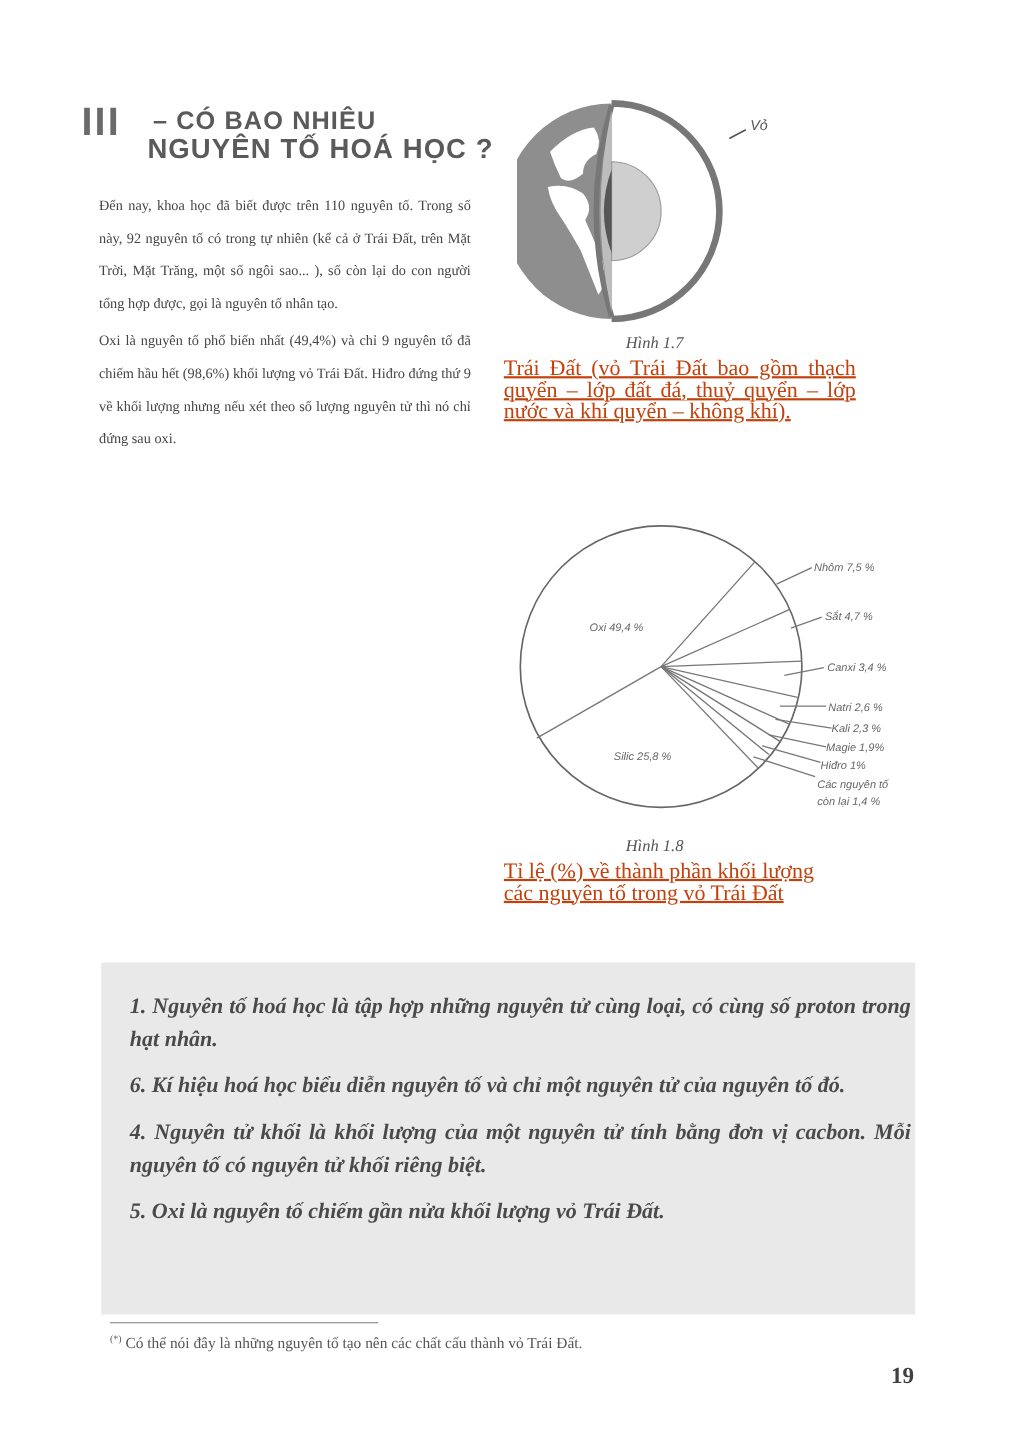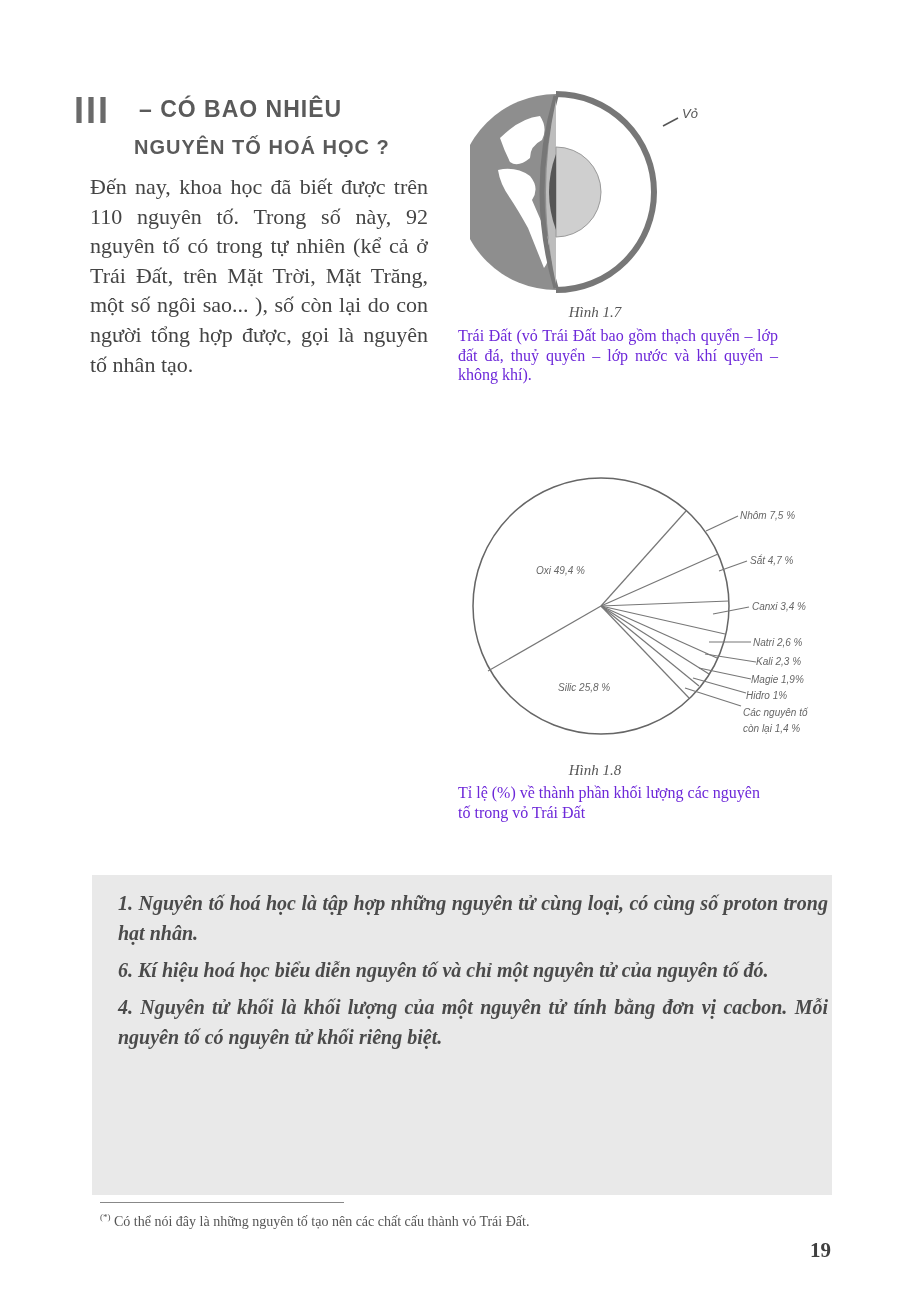--- a/index.html
+++ b/index.html
@@ -1,43 +1,44 @@
 <!DOCTYPE html>
 <html><head>
 <meta charset="utf-8">
 <style>
   html,body{margin:0;padding:0;background:#fff;}
   body{width:917px;height:1313px;position:relative;overflow:hidden;color:#3a3a3a;font-family:"Liberation Serif","DejaVu Serif",serif;}
   .abs{position:absolute;}
   .heading{font-family:"Liberation Sans","DejaVu Sans",sans-serif;font-weight:bold;color:#5a5a5a;margin-left:44px;}
   .roman{left:30px;top:90px;font-size:36px;letter-spacing:2px;color:#6a6a6a;}
   .h1{left:95px;top:96px;font-size:23px;letter-spacing:1px;}
-  .h2{left:90px;top:136px;font-size:20px;letter-spacing:1px;}
-  .body-col{left:90px;top:172px;width:338px;font-size:22px;line-height:29.6px;color:#444;}
+  .h2{left:90px;top:122px;font-size:25px;letter-spacing:1px;}
+  .body-col{left:90px;top:172px;width:338px;font-size:13px;line-height:29.6px;color:#444;}
   .body-col p{margin:0 0 5px 0;text-align:justify;text-align-last:left;}
   .cap-title{font-style:italic;text-align:center;font-size:15px;color:#555;}
-  .cap{font-size:16px;line-height:19.5px;color:#6d28d9;}
+  .cap{font-size:20px;line-height:19.5px;color:#c2410c;text-decoration:underline;}
   .summary{left:92px;top:875px;width:740px;height:320px;background:#e9e9e9;}
   .summary-inner{position:absolute;left:118px;top:888px;width:710px;font-style:italic;font-weight:bold;font-size:20px;line-height:30px;color:#4a4a4a;font-family:"Liberation Serif",serif;}
-  .summary-inner p{margin:0 0 7px 0;text-align:justify;text-align-last:left;}
+  .summary-inner p{margin:12px 0 7px 0;text-align:justify;text-align-last:left;}
   .rule{left:100px;top:1202px;width:244px;height:1px;background:#888;}
   .foot{left:100px;top:1184px;font-size:14px;color:#555;margin-top:28px;}
   .foot sup{font-size:9px;}
   .pageno{left:810px;top:1238px;font-size:21px;font-weight:bold;color:#404040;}
   .pie-label{font-family:"Liberation Sans","DejaVu Sans",sans-serif;font-style:italic;font-size:10px;fill:#666;}
 </style>
 </head>
 <body>
 
 <div class="abs heading roman">III</div>
 <div class="abs heading h1">– CÓ BAO  NHIÊU</div>
 <div class="abs heading h2">NGUYÊN TỐ HOÁ HỌC ?</div>
 
 <div class="abs body-col">
   <p>Đến nay, khoa học đã biết được trên 110 nguyên tố. Trong số này, 92 nguyên tố có trong tự nhiên (kể cả ở Trái Đất, trên Mặt Trời, Mặt Trăng, một số ngôi sao... ), số còn lại do con người tổng hợp được, gọi là nguyên tố nhân tạo.</p>
+  <p>Oxi là nguyên tố phổ biến nhất (49,4%) và chỉ 9 nguyên tố đã chiếm hầu hết (98,6%) khối lượng vỏ Trái Đất. Hiđro đứng thứ 9 về khối lượng nhưng nếu xét theo số lượng nguyên tử thì nó chỉ đứng sau oxi.</p>
 </div>
 
 <svg class="abs" style="left:470px;top:88px;" width="280" height="205">
   <defs>
     <clipPath id="leftHalf">
         <rect x="0" y="0" width="86" height="205"></rect>
       </clipPath>
   </defs>
   <g transform="translate(86,104)">
     <circle cx="0" cy="0" r="98" fill="#8e8e8e"></circle>
@@ -98,17 +99,18 @@
 </svg>
 
 <div class="abs cap-title" style="left:540px;top:762px;width:110px;">Hình 1.8</div>
 <div class="abs cap" style="left:458px;top:783px;width:310px;">Tỉ lệ (%) về thành phần khối lượng các nguyên tố trong vỏ Trái Đất</div>
 
 <div class="abs summary"></div>
 <div class="summary-inner">
   <p>1. Nguyên tố hoá học là tập hợp những nguyên tử cùng loại, có cùng số proton trong hạt nhân.</p>
   <p>6. Kí hiệu hoá học biểu diễn nguyên tố và chỉ một nguyên tử của nguyên tố đó.</p>
   <p>4. Nguyên tử khối là khối lượng của một nguyên tử tính bằng đơn vị cacbon. Mỗi nguyên tố có nguyên tử khối riêng biệt.</p>
+  <p>5. Oxi là nguyên tố chiếm gần nửa khối lượng vỏ Trái Đất.</p>
 </div>
 
 <div class="abs rule"></div>
 <div class="abs foot"><sup>(*)</sup><span> Có thể nói đây là những nguyên tố tạo nên các chất cấu thành vỏ Trái Đất.</span></div>
 <div class="abs pageno">19</div>
 
 </body></html>

